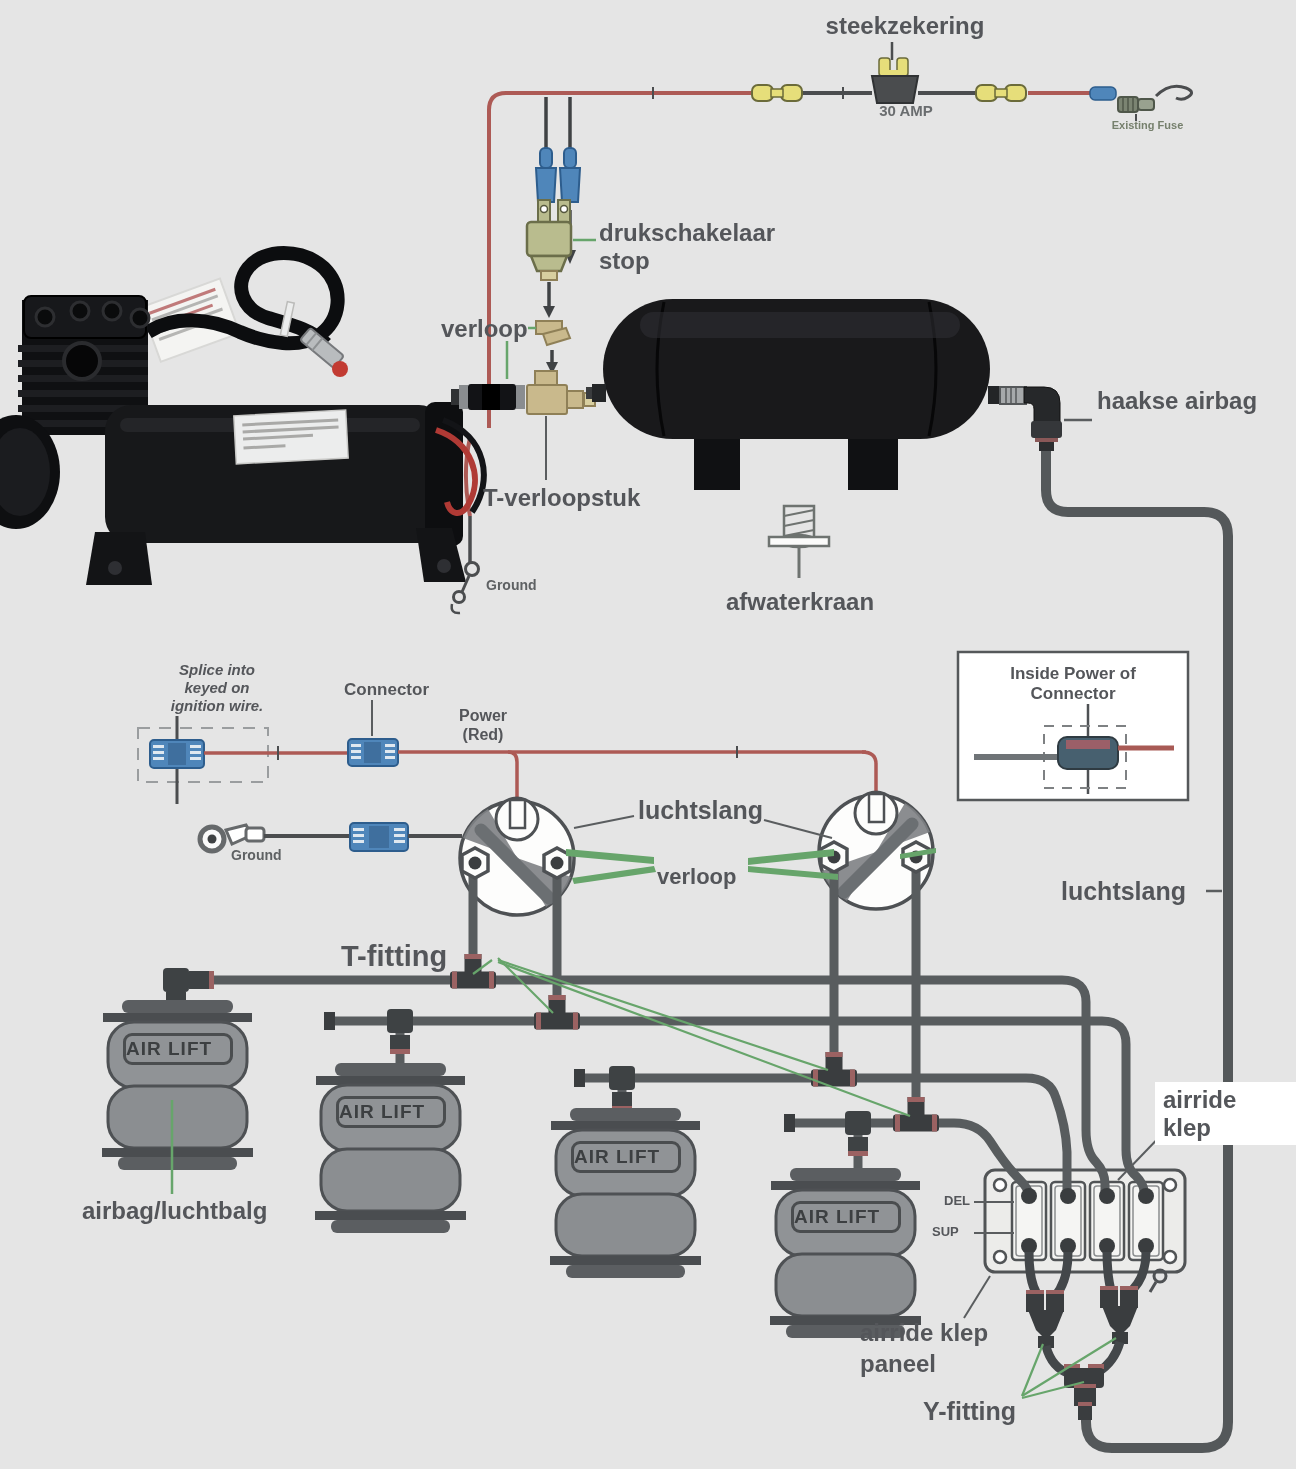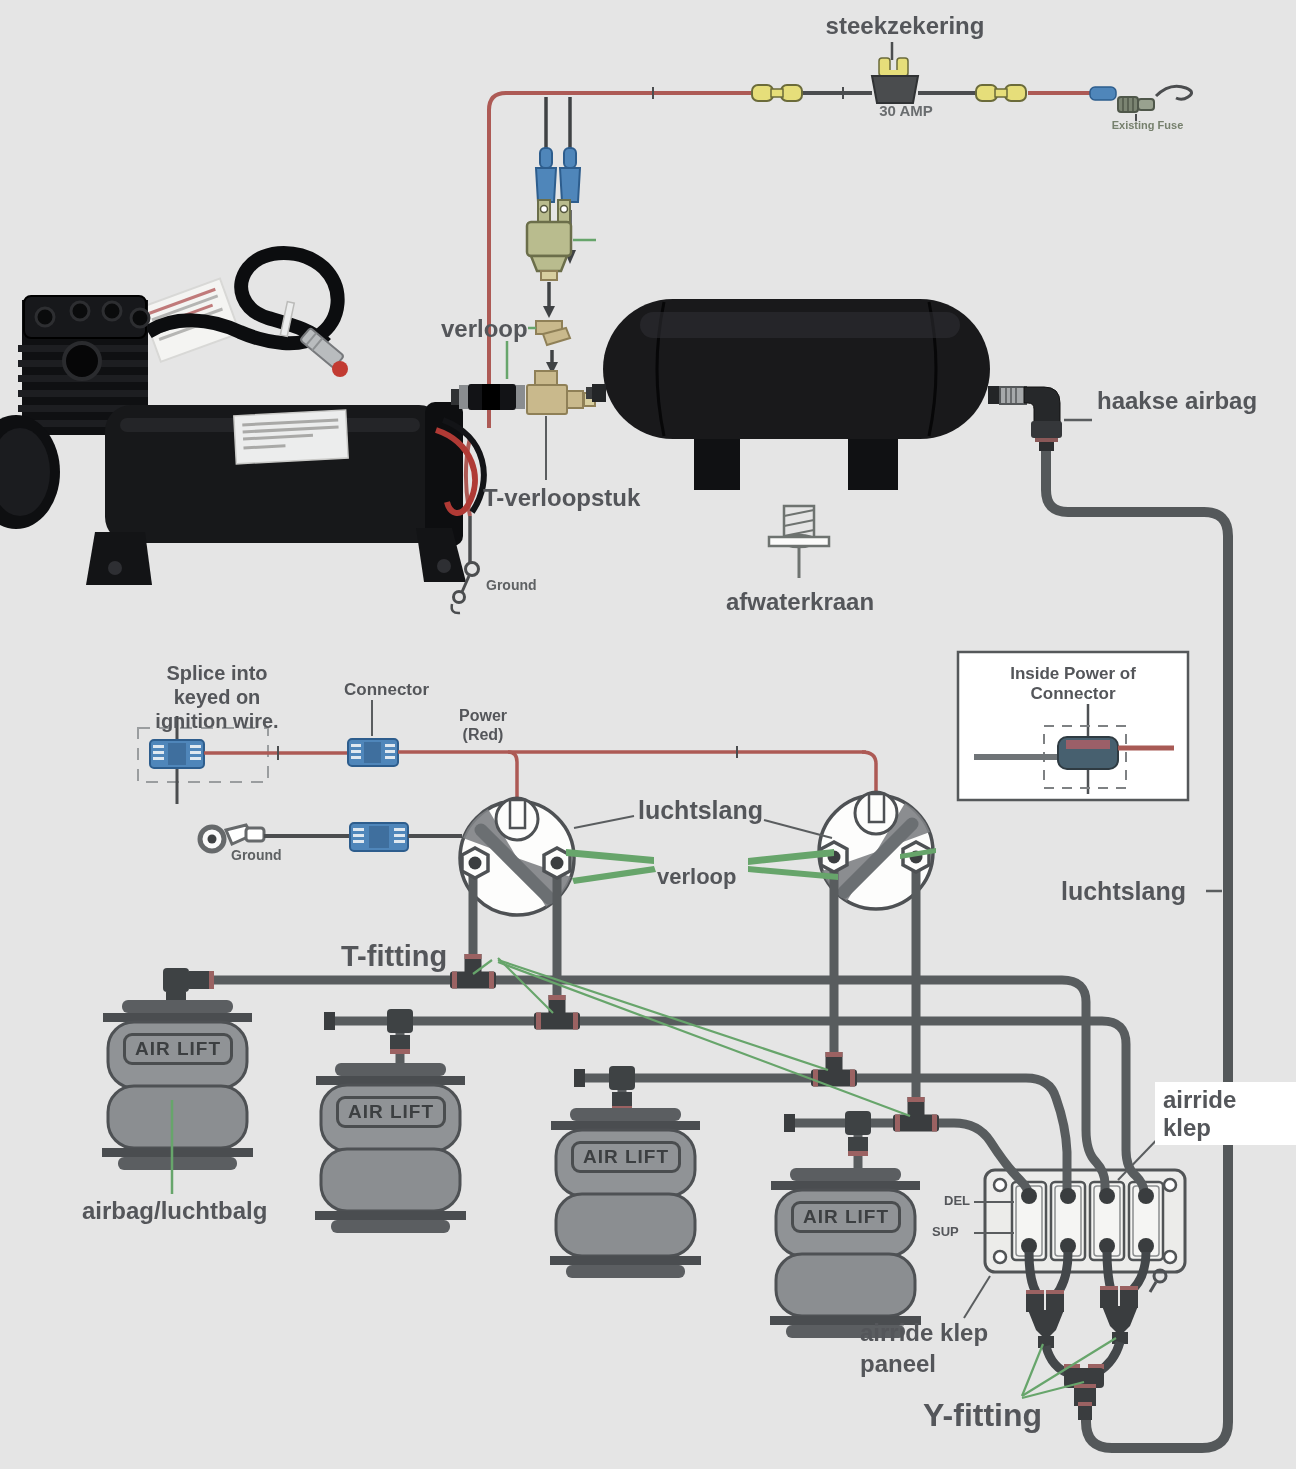--- a/index.html
+++ b/index.html
@@ -1,21 +1,21 @@
 <!DOCTYPE html>
 <html><head>
 <meta charset="utf-8">
 <style>
   html,body{margin:0;padding:0;background:#ffffff;}
   #canvas{position:relative;width:1296px;height:1469px;background:#e5e5e5;overflow:hidden;
           font-family:"Liberation Sans",sans-serif;}
   #diagram-svg{position:absolute;left:0;top:0;z-index:1;}
   .lbl{position:absolute;z-index:3;font-weight:700;color:#54565a;white-space:pre-line;line-height:1.15;}
   .ctr{text-align:center;}
-  .airlift{position:absolute;z-index:3;width:104px;height:26px;line-height:26px;text-align:center;
+  .airlift{position:absolute;z-index:3;width:104px;height:26px;line-height:26px;
            font-weight:700;font-size:19px;letter-spacing:1px;color:#3c3f41;
            border:3px solid #4a4d4f;border-radius:9px;background:transparent;}
 </style>
 </head>
 <body>
 
 <div id="canvas">
 
 <svg id="diagram-svg" width="1296" height="1469" viewBox="0 0 1296 1469" xmlns="http://www.w3.org/2000/svg">
 
@@ -503,44 +503,46 @@
 
     <path d="M 1022 1396 L 1043 1344" stroke="#67a56b" stroke-width="2.2" fill="none"></path>
     <path d="M 1022 1398 L 1084 1382" stroke="#67a56b" stroke-width="2.2" fill="none"></path>
     <path d="M 1022 1396 L 1116 1338" stroke="#67a56b" stroke-width="2.2" fill="none"></path>
   </g>
 </svg>
 
 <div class="lbl ctr" style="left:800px;top:12px;width:210px;font-size:24px;">steekzekering</div>
 <div class="lbl ctr" style="left:868px;top:102px;width:76px;font-size:15px;color:#6a6d6f;">30 AMP</div>
 <div class="lbl ctr" style="left:1105px;top:119px;width:85px;font-size:11px;color:#76806d;">Existing Fuse</div>
+<div class="lbl" style="left:599px;top:219px;font-size:24px;">drukschakelaar
+stop</div>
 <div class="lbl" style="left:441px;top:315px;font-size:24px;">verloop</div>
 <div class="lbl" style="left:483px;top:484px;font-size:24px;">T-verloopstuk</div>
 <div class="lbl" style="left:486px;top:577px;font-size:14px;color:#5e6163;">Ground</div>
 <div class="lbl" style="left:726px;top:588px;font-size:24px;">afwaterkraan</div>
 <div class="lbl" style="left:1097px;top:387px;font-size:24px;">haakse airbag</div>
-<div class="lbl ctr" style="left:126px;top:661px;width:182px;font-size:20px;line-height:1.2;">Splice into
+<div class="lbl ctr" style="left:126px;top:661px;width:182px;font-size:15px;line-height:1.2;font-style:italic;">Splice into
 keyed on
 ignition wire.</div>
 <div class="lbl" style="left:344px;top:680px;font-size:17px;">Connector</div>
 <div class="lbl ctr" style="left:440px;top:706px;width:86px;font-size:16px;line-height:1.2;">Power
 (Red)</div>
 <div class="lbl ctr" style="left:968px;top:664px;width:210px;font-size:17px;line-height:1.2;">Inside Power of
 Connector</div>
 <div class="lbl" style="left:231px;top:847px;font-size:14px;color:#5e6163;">Ground</div>
 <div class="lbl" style="left:638px;top:796px;font-size:25px;">luchtslang</div>
 <div class="lbl" style="left:657px;top:864px;font-size:22px;">verloop</div>
 <div class="lbl" style="left:1061px;top:877px;font-size:25px;">luchtslang</div>
 <div class="lbl" style="left:341px;top:940px;font-size:29px;">T-fitting</div>
 <div class="lbl" style="left:82px;top:1197px;font-size:24px;">airbag/luchtbalg</div>
 <div class="lbl" style="left:1155px;top:1082px;font-size:24px;background:#ffffff;padding:4px 8px;">airride klep</div>
 <div class="lbl" style="left:932px;top:1194px;font-size:13px;padding-left:12px;">DEL</div>
 <div class="lbl" style="left:932px;top:1225px;font-size:13px;">SUP</div>
 <div class="lbl" style="left:860px;top:1317px;font-size:24px;line-height:1.3;">airride klep
 paneel</div>
-<div class="lbl" style="left:923px;top:1397px;font-size:32px;">Y-fitting</div>
+<div class="lbl" style="left:923px;top:1397px;font-size:25px;">Y-fitting</div>
 
 <div class="airlift" style="left:123px;top:1033px;">AIR LIFT</div>
 <div class="airlift" style="left:336px;top:1096px;">AIR LIFT</div>
 <div class="airlift" style="left:571px;top:1141px;">AIR LIFT</div>
 <div class="airlift" style="left:791px;top:1201px;">AIR LIFT</div>
 
 </div>
 
 </body></html>

